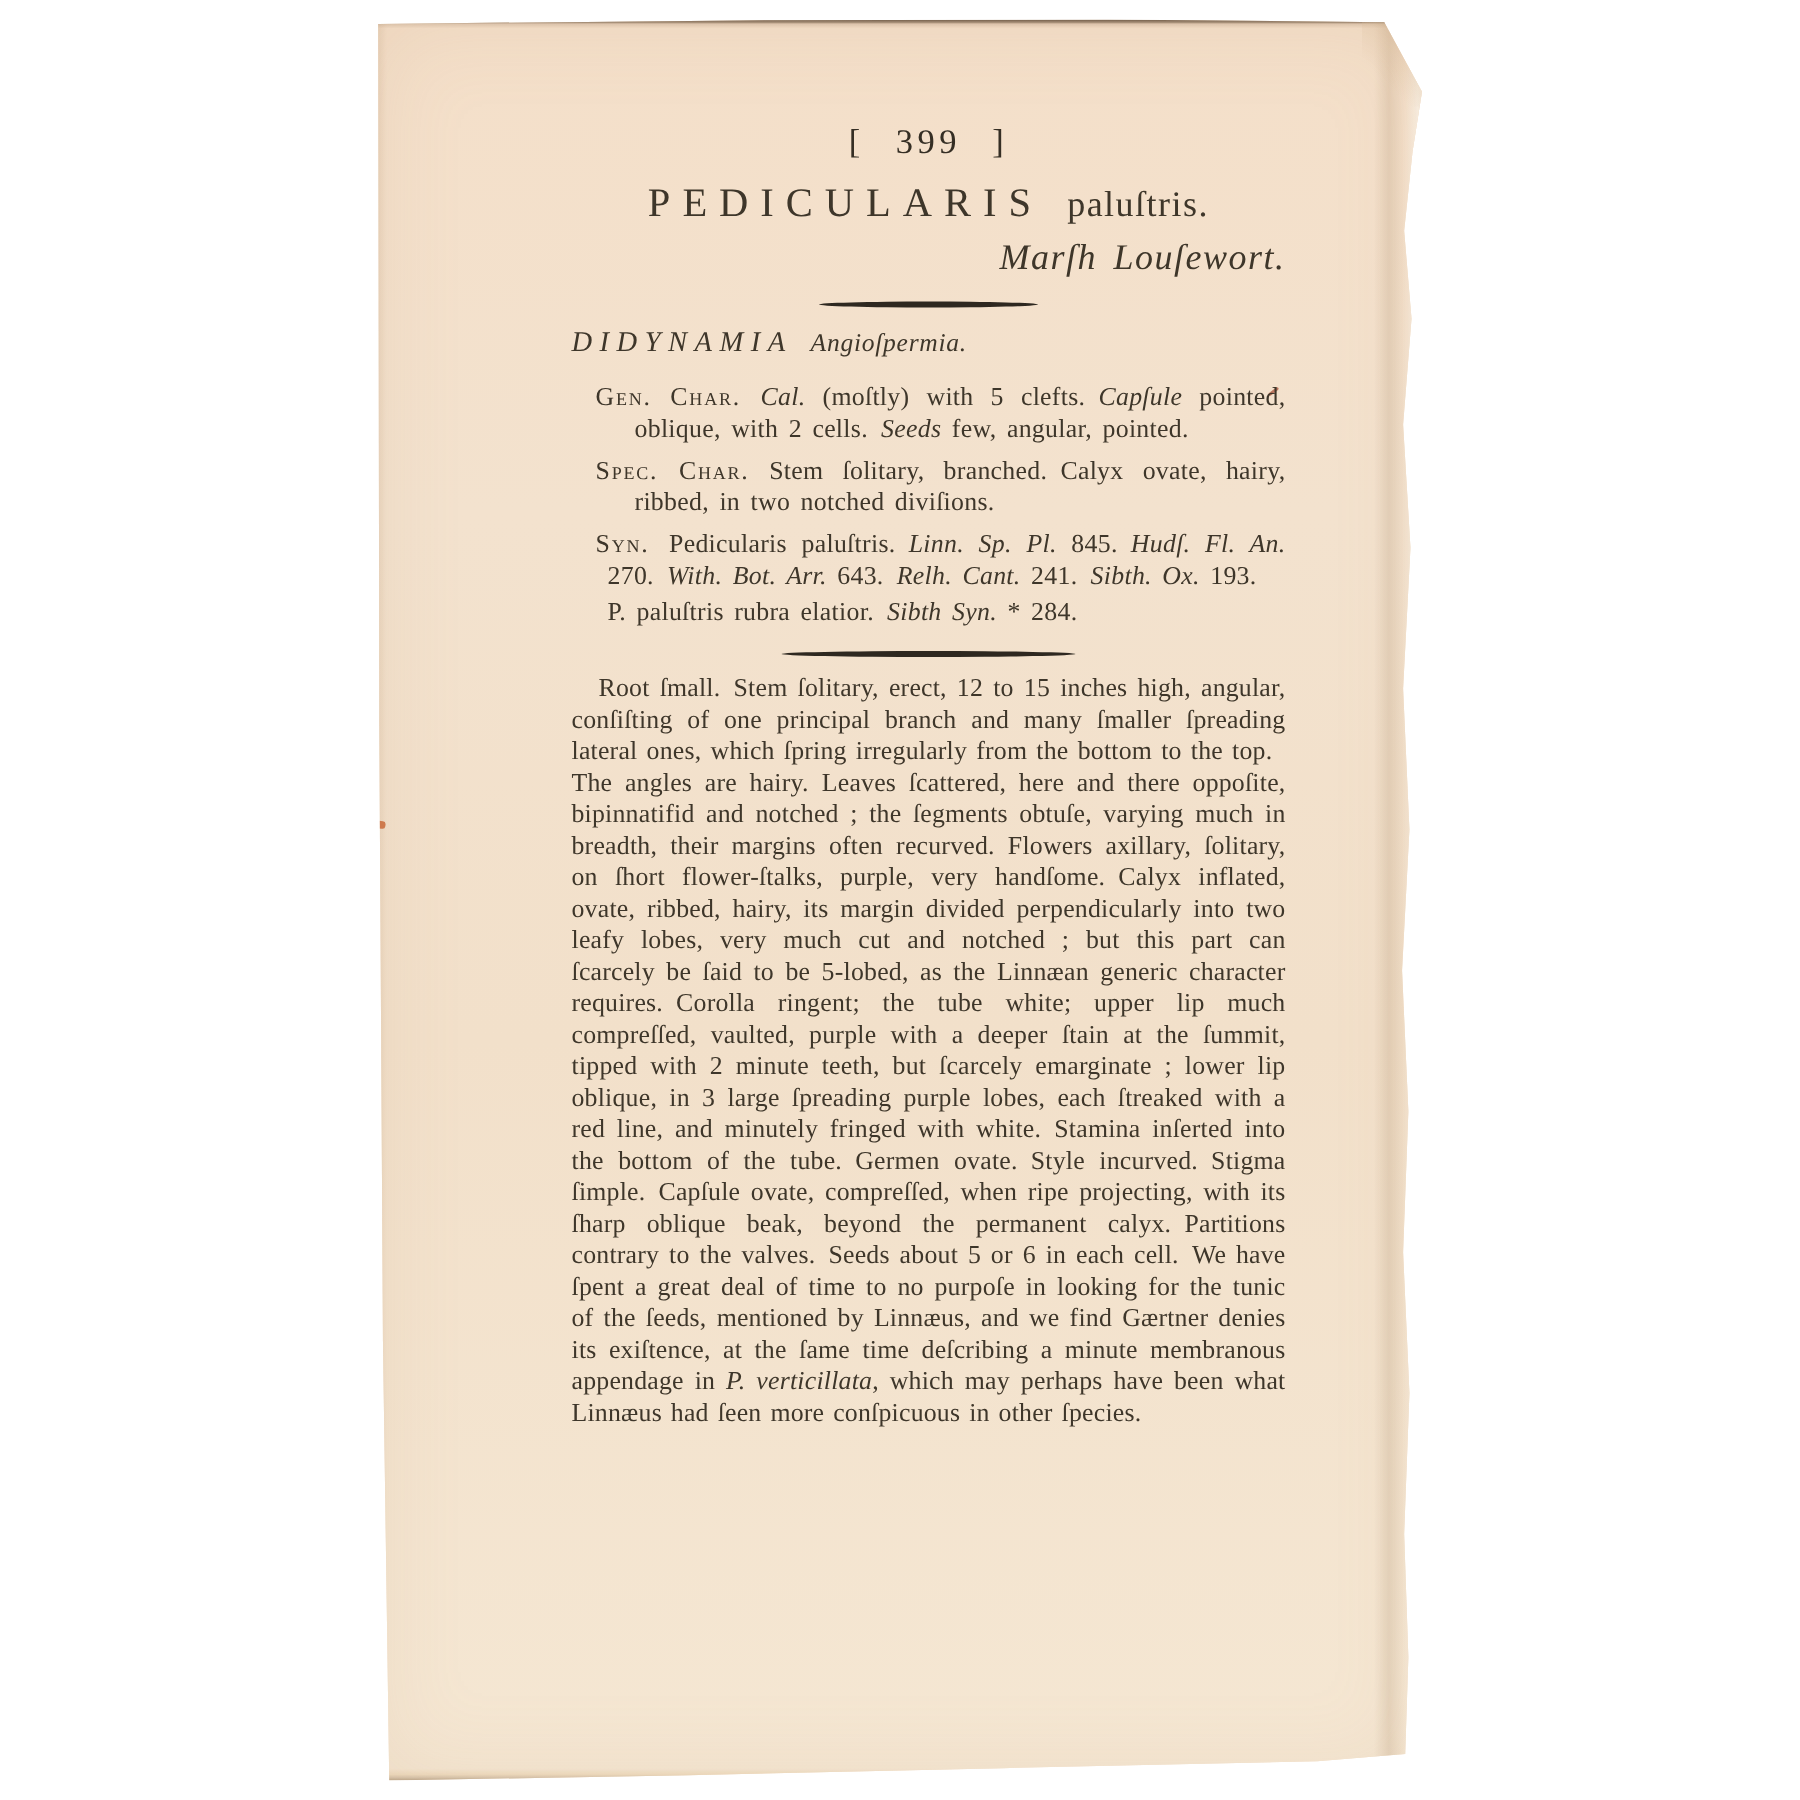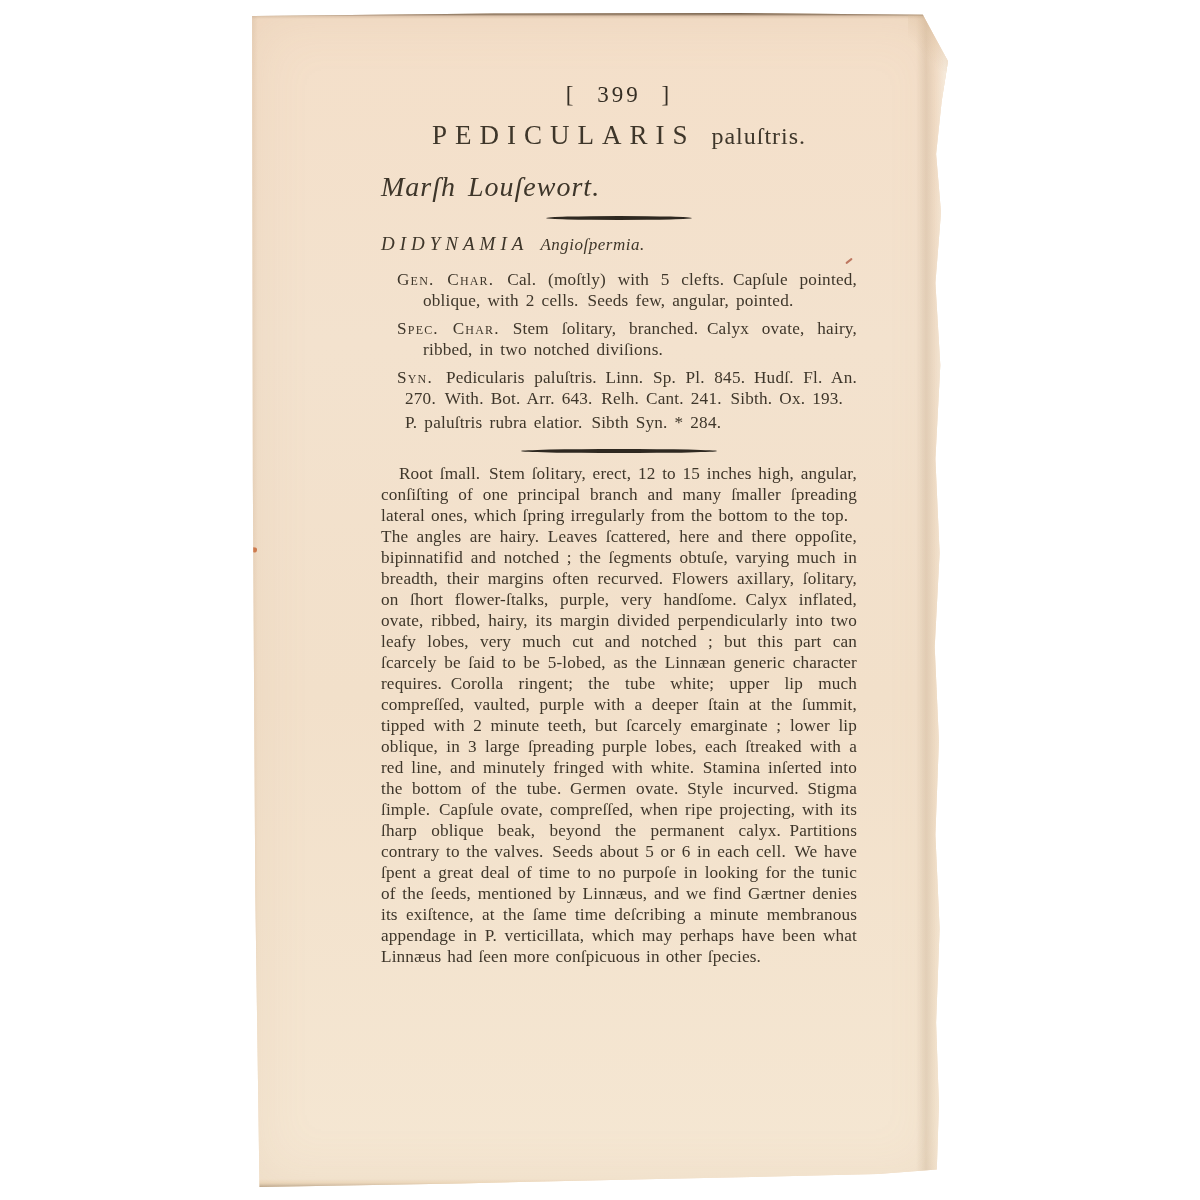--- a/index.html
+++ b/index.html
@@ -72,24 +72,24 @@
   }
   .title {
     margin-top: 10px;
     text-align: center;
     font-size: 27px; line-height: 32px;
     white-space: nowrap;
   }
   .title .genus { letter-spacing: 8px; }
   .title .species { font-size: 24px; margin-left: 16px; letter-spacing: 1px; }
   .common {
-    margin-top: 20px;
-    text-align: left;
+    margin-top: 4px;
+    text-align: right;
     font-style: italic;
-    font-size: 28px; line-height: 30px;
+    font-size: 24px; line-height: 30px;
     letter-spacing: 1px; word-spacing: 4px;
   }
   .rule {
     background: var(--rule, #2e2820);
     border-radius: 50%;
   }
   .rule-1 { width: 146px; height: 4px; margin: 14px auto 0; }
   .rule-2 { width: 196px; height: 4px; margin: 16px auto 10px; }
   .class-line {
     margin-top: 13px;
@@ -121,21 +121,21 @@
   .para {
     margin: 0;
     font-size: 17.2px; line-height: 21px;
     text-align: justify;
     word-spacing: 1.5px;
     letter-spacing: .15px;
   }
   .para.indent { text-indent: 18px; }
   .lead  { font-size: 30px; line-height: 21px; }
   .lead2 { font-size: 15px; }
-  .it { }
+  .it { font-style: italic; }
 </style>
 </head>
 <body>
 
 <div class="backdrop">
   <div class="sheet">
     <div class="fold"></div>
     <div class="speck speck-left"></div>
     <div class="speck speck-right"></div>
 

